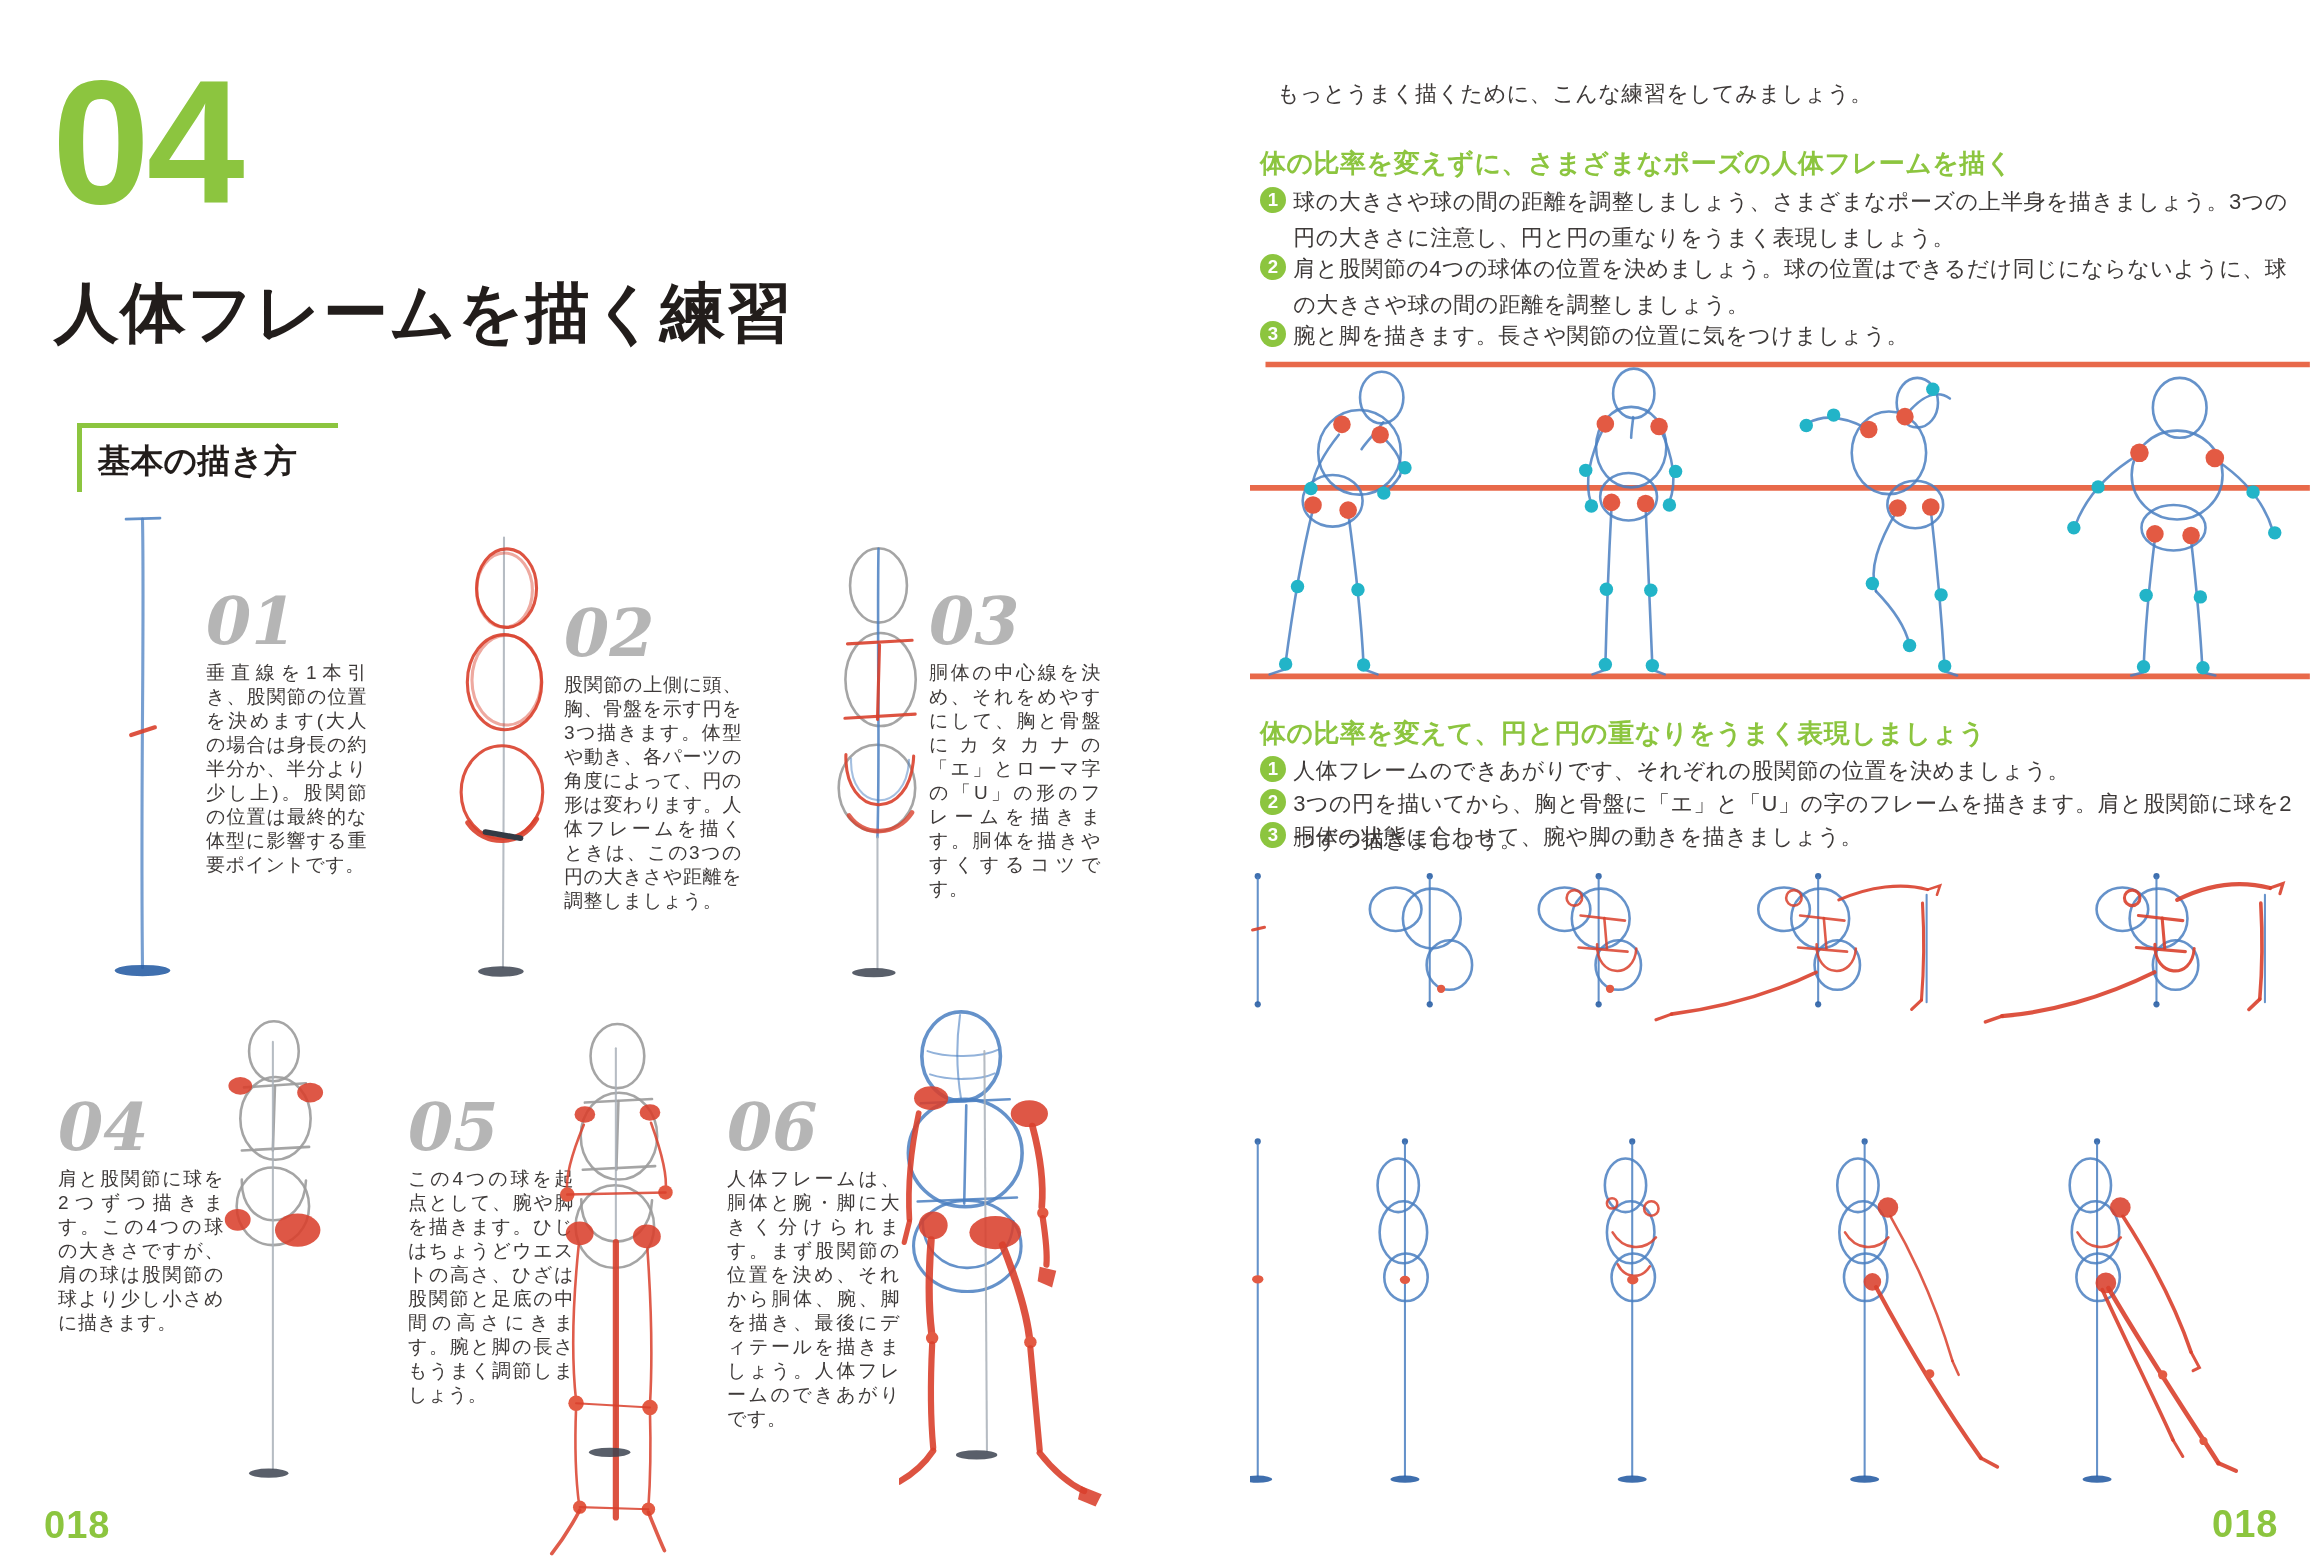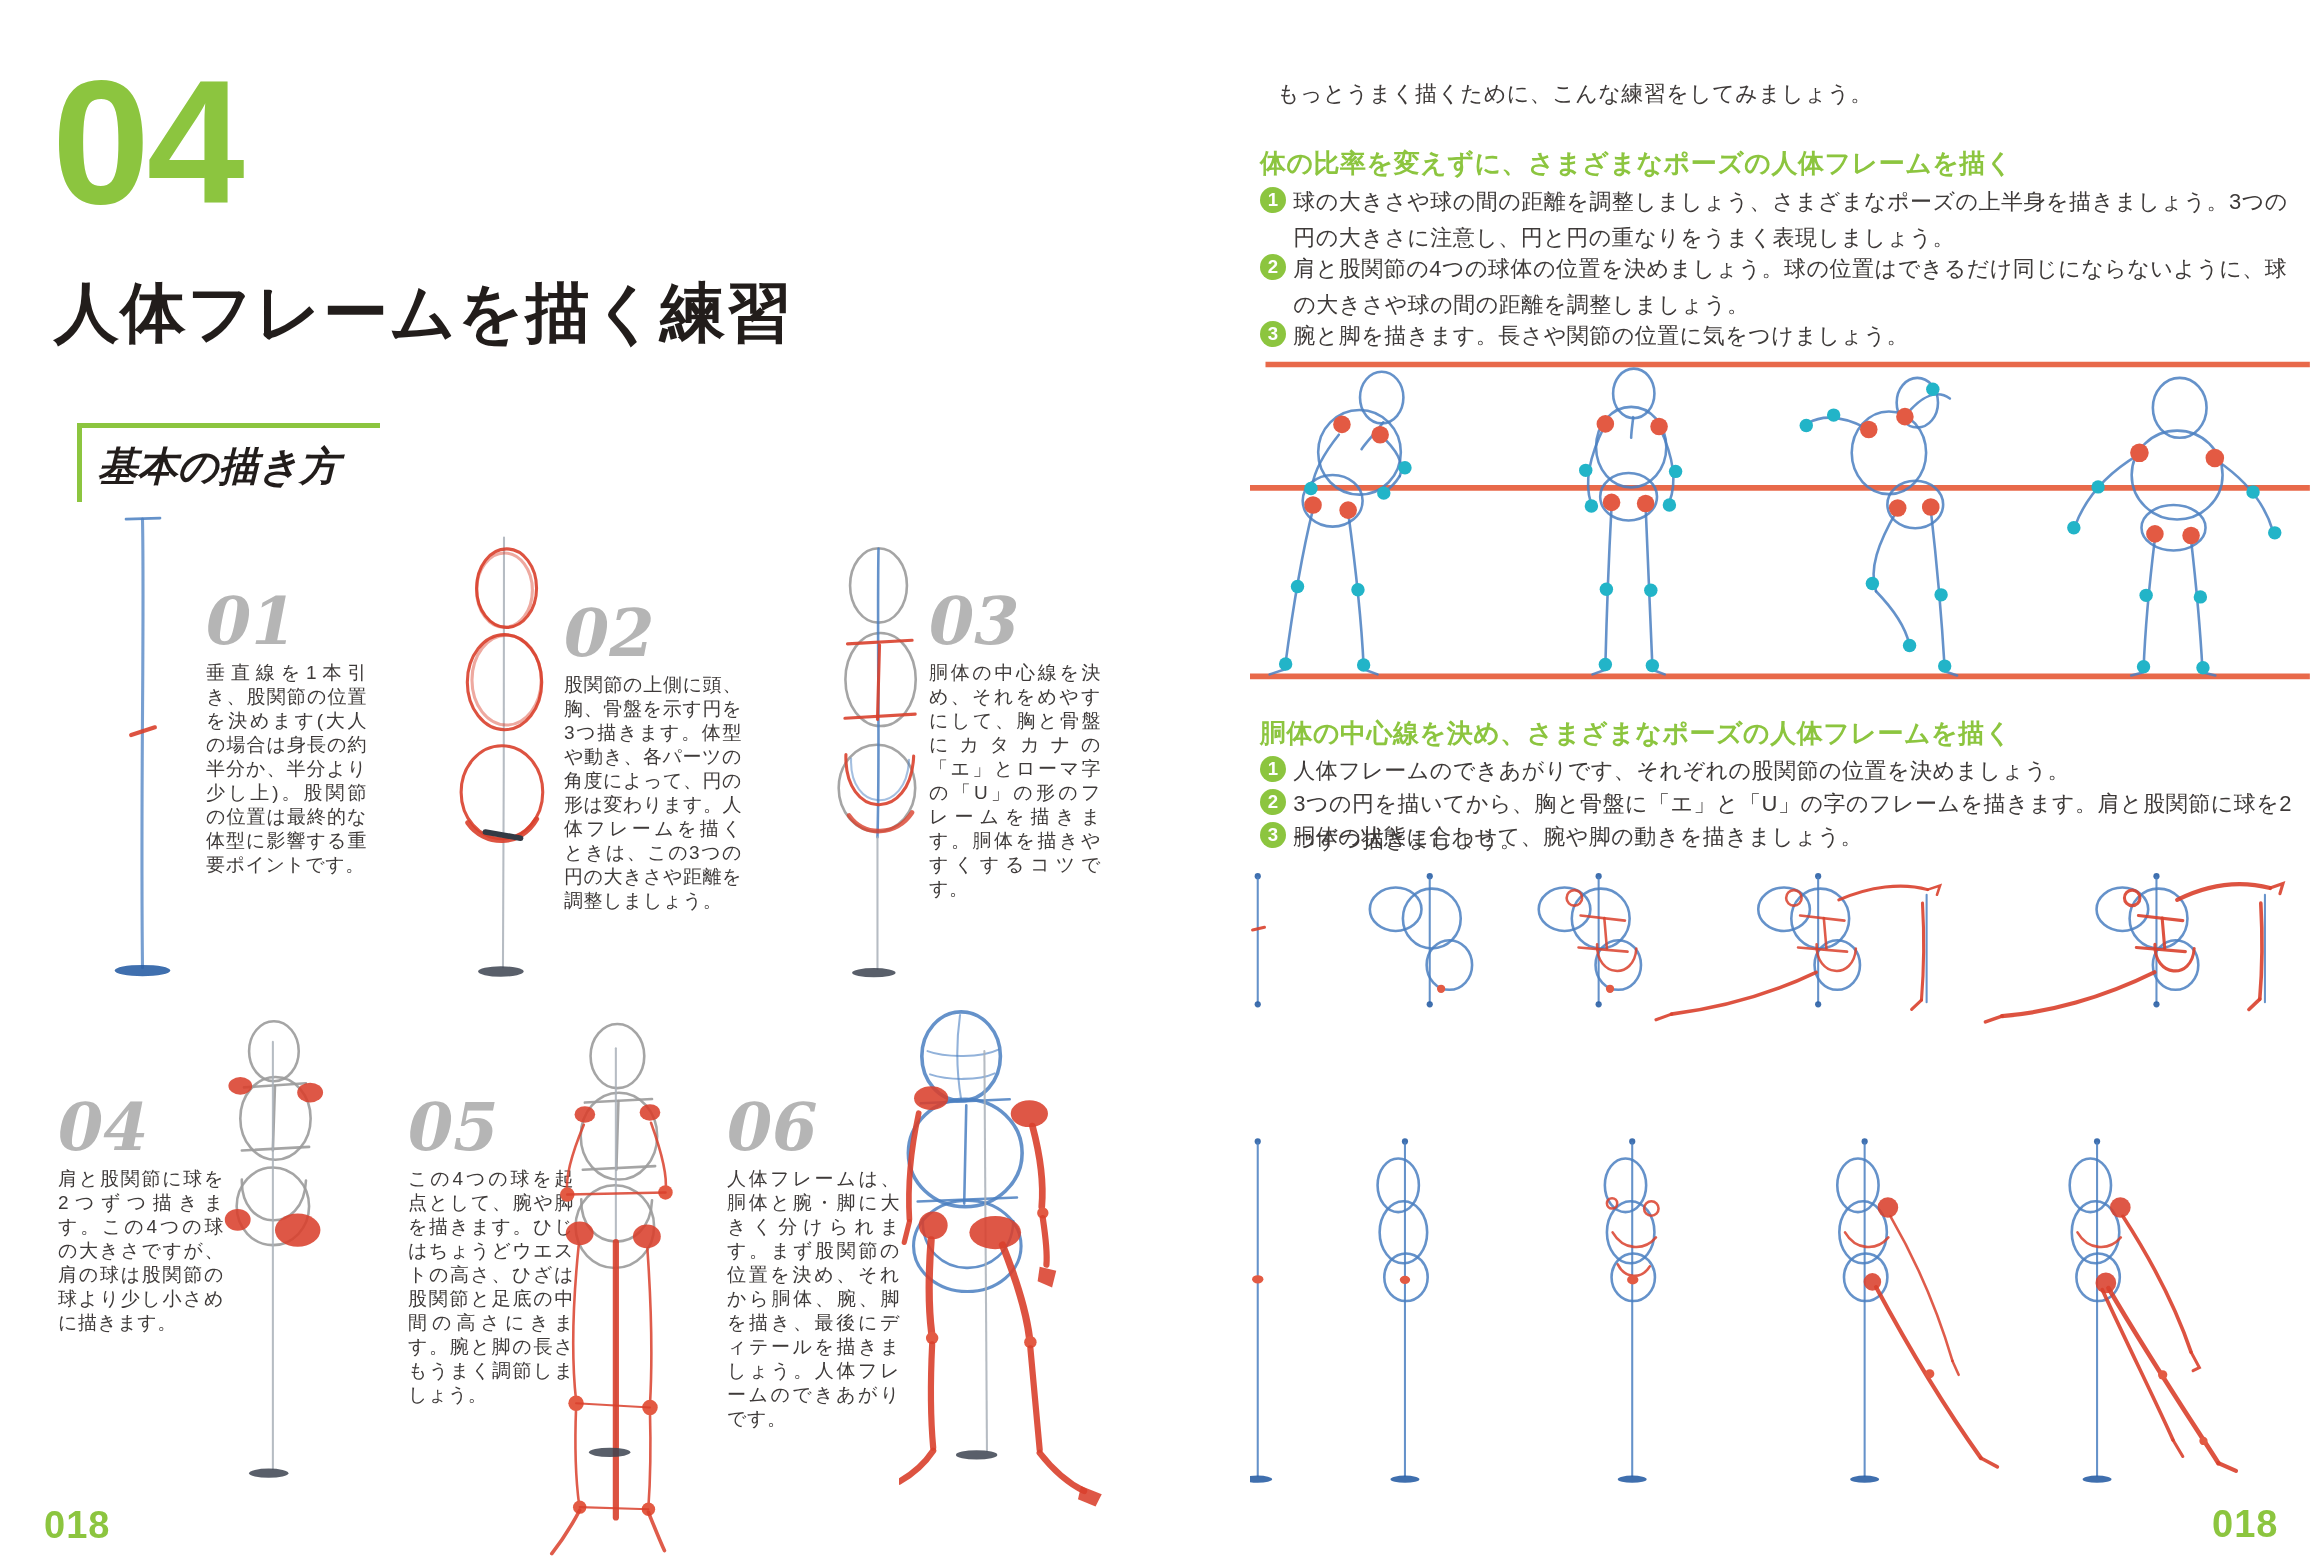--- a/index.html
+++ b/index.html
@@ -4,21 +4,21 @@
 <style>
   html,body{margin:0;padding:0;background:#fff;}
   .spread{position:relative;width:2319px;height:1568px;background:#ffffff;overflow:hidden;
           font-family:"Liberation Sans",sans-serif;color:#3e3a39;}
   .abs{position:absolute;}
 
   
   .chapter-num{font-size:176px;font-weight:900;color:#8cc53f;line-height:.95;letter-spacing:-3.1px;}
   .page-title{font-size:65px;font-weight:900;color:#221d1b;letter-spacing:1.5px;white-space:nowrap;}
   .section-box{border-top:5.2px solid #8cc53f;border-left:5.2px solid #8cc53f;
-               padding:11.4px 41px 7.2px 15.5px;font-size:40px;font-weight:900;color:#221d1b;white-space:nowrap;font-style:italic;}
+               padding:11.4px 41px 7.2px 15.5px;font-size:33px;font-weight:900;color:#221d1b;white-space:nowrap;}
   .step-num{font-family:"DejaVu Serif",serif;font-style:italic;font-weight:700;
             font-size:65px;color:#b5b5b5;line-height:1;margin-bottom:7.2px;}
   .step-text{font-size:19px;line-height:24px;letter-spacing:0.5px;text-align:justify;}
   .pagenum{font-size:38px;font-weight:800;color:#8cc53f;letter-spacing:1px;}
 
   
   .intro-text{font-size:22px;letter-spacing:0.5px;color:#3e3a39;white-space:nowrap;}
   .green-heading{font-size:26px;font-weight:900;color:#8cc53f;letter-spacing:0.5px;white-space:nowrap;}
   .exercise-item{display:flex;align-items:flex-start;gap:7.2px;}
   .num-circle{flex:0 0 auto;width:26px;height:26px;border-radius:50%;background:#8cc53f;color:#fff;
@@ -316,21 +316,21 @@
       <circle class="t" cx="1595" cy="332" r="13"></circle>
       <circle class="t" cx="1942" cy="263" r="13"></circle>
       <circle class="t" cx="1984" cy="342" r="13"></circle>
       <circle class="t" cx="1735" cy="463" r="13"></circle>
       <circle class="t" cx="1840" cy="466" r="13"></circle>
       <circle class="t" cx="1730" cy="601" r="13"></circle>
       <circle class="t" cx="1845" cy="603" r="13"></circle>
     </g>
   </svg>
 
-  <div class="abs green-heading" style="left:1260px;top:716px;">胴体の中心線を決め、さまざまなポーズの人体フレームを描く</div>
+  <div class="abs green-heading" style="left:1260px;top:716px;">体の比率を変えて、円と円の重なりをうまく表現しましょう</div>
 
   <div class="abs exercise-item" style="left:1260px;top:753px;">
     <span class="num-circle">1</span>
     <p class="item-text">人体フレームのできあがりです、それぞれの股関節の位置を決めましょう。</p>
   </div>
   <div class="abs exercise-item" style="left:1260px;top:786px;">
     <span class="num-circle">2</span>
     <p class="item-text">3つの円を描いてから、胸と骨盤に「エ」と「U」の字のフレームを描きます。肩と股関節に球を2つずつ描きましょう。</p>
   </div>
   <div class="abs exercise-item" style="left:1260px;top:819px;">

